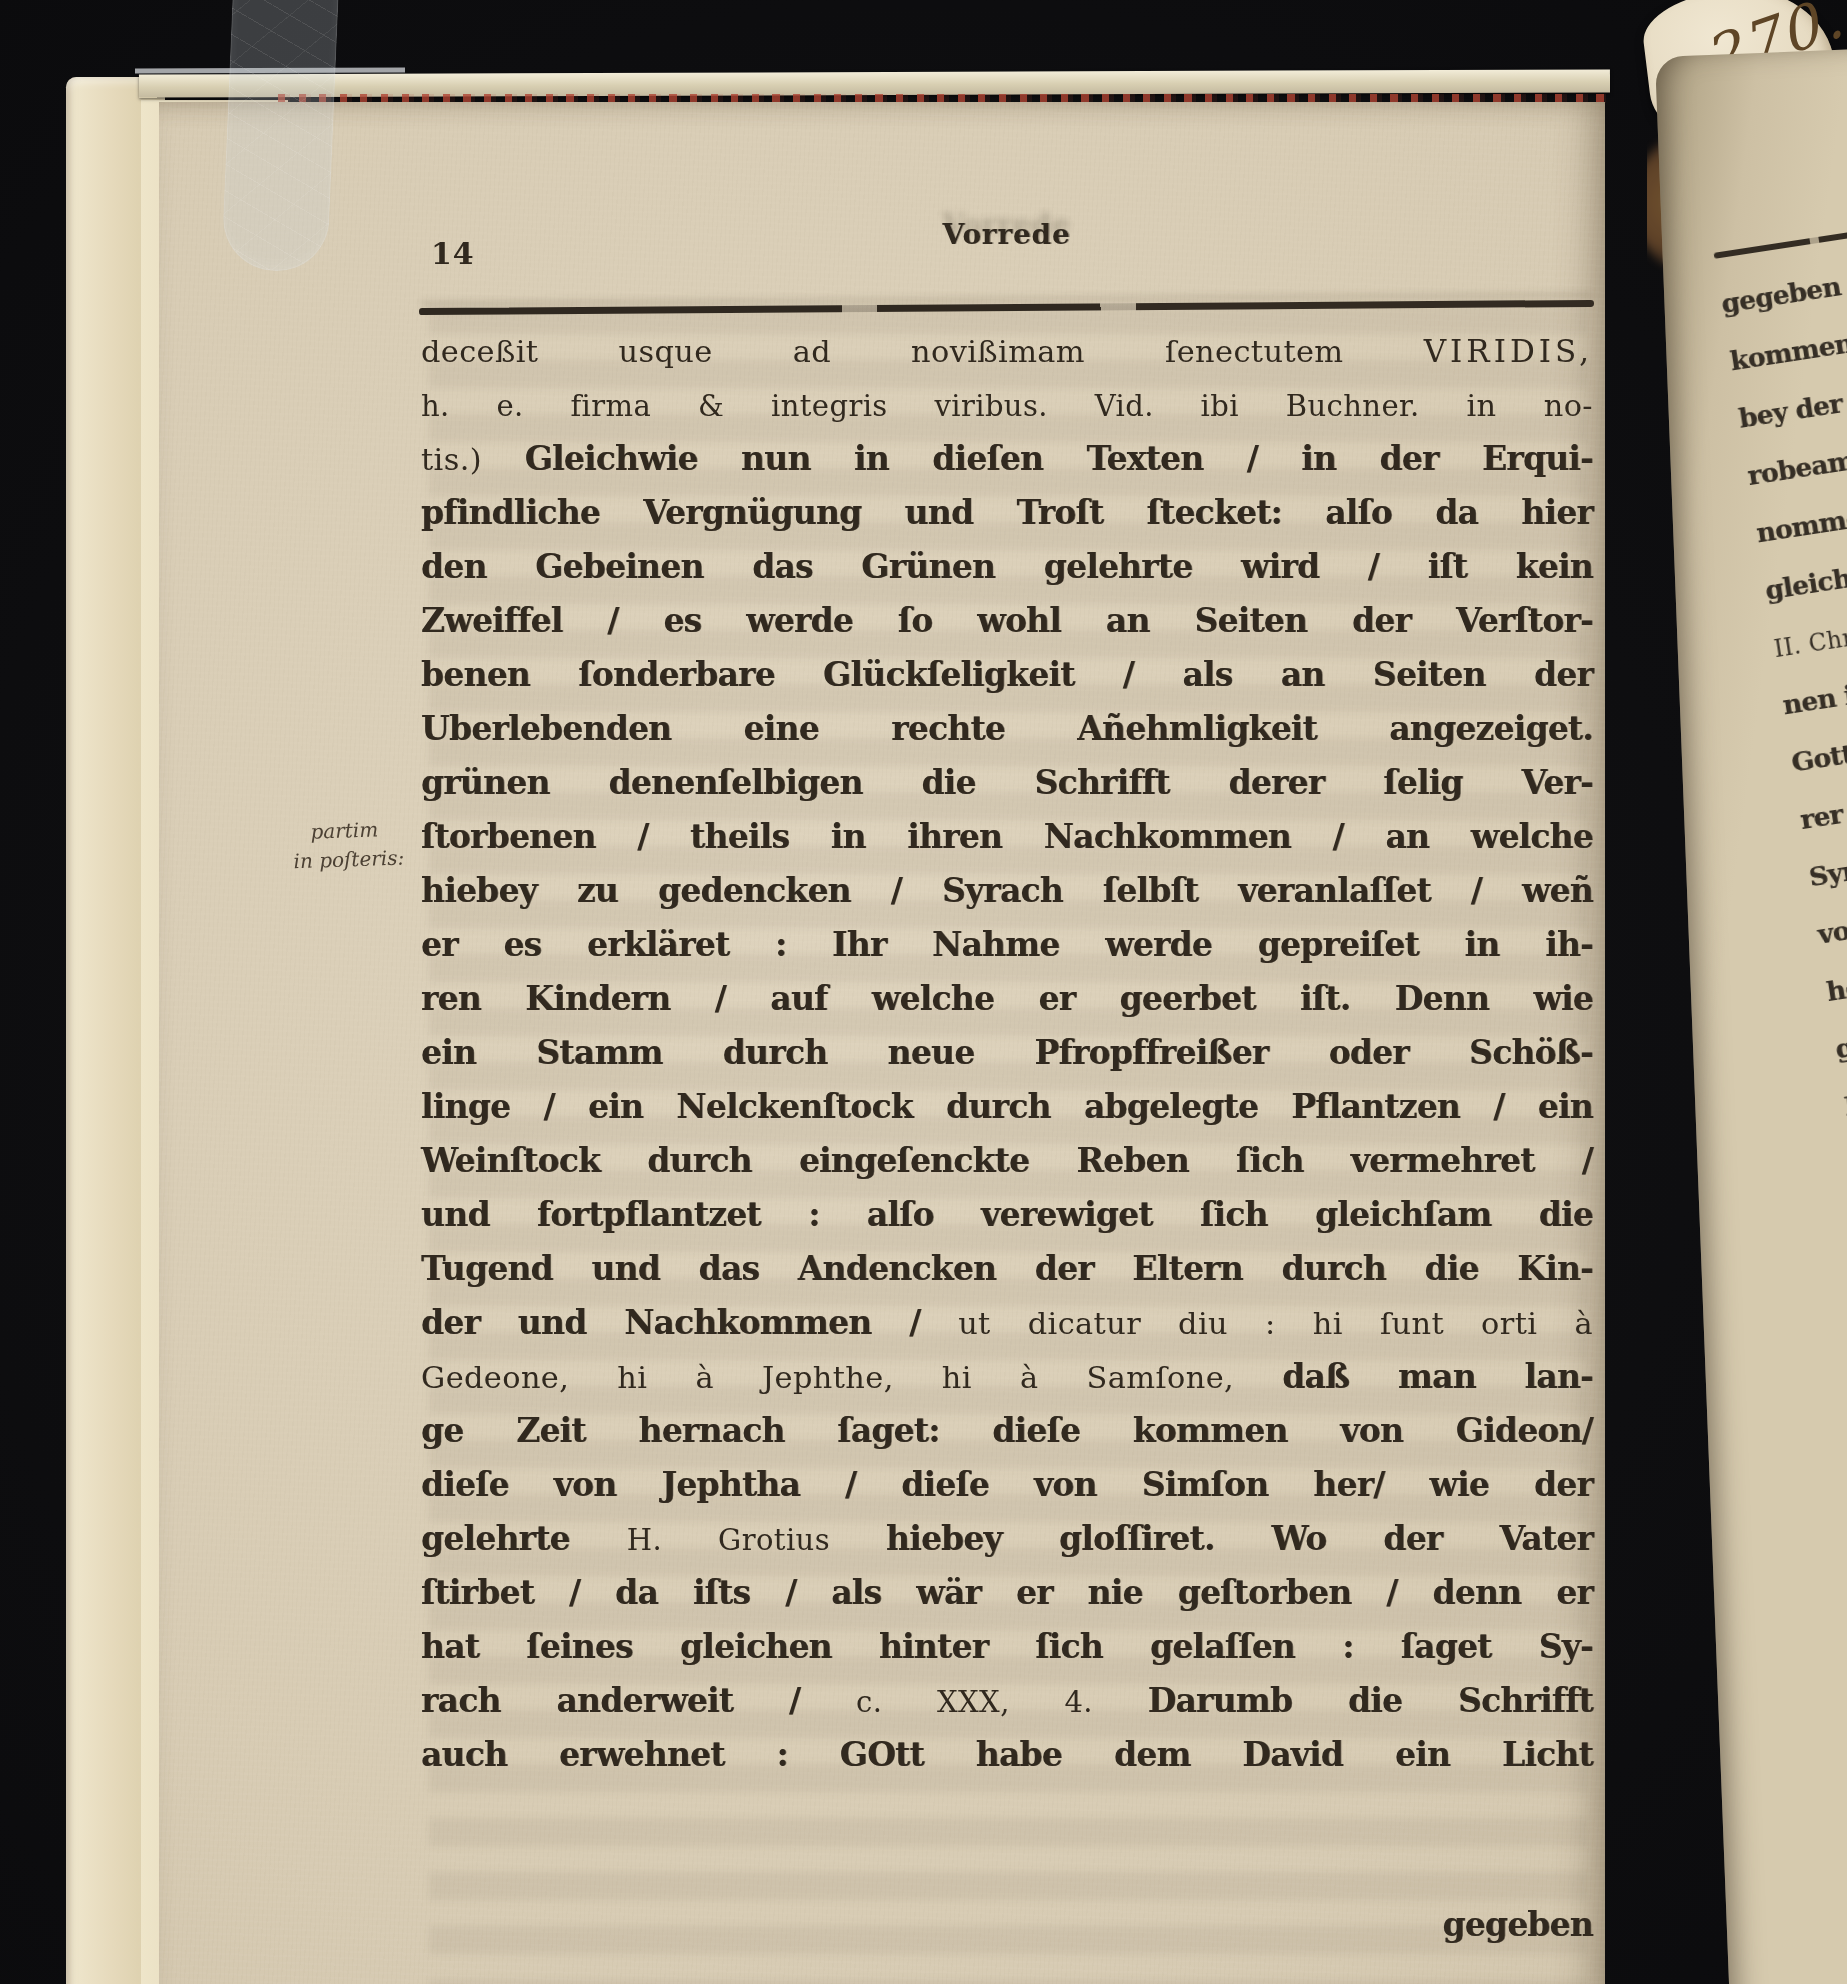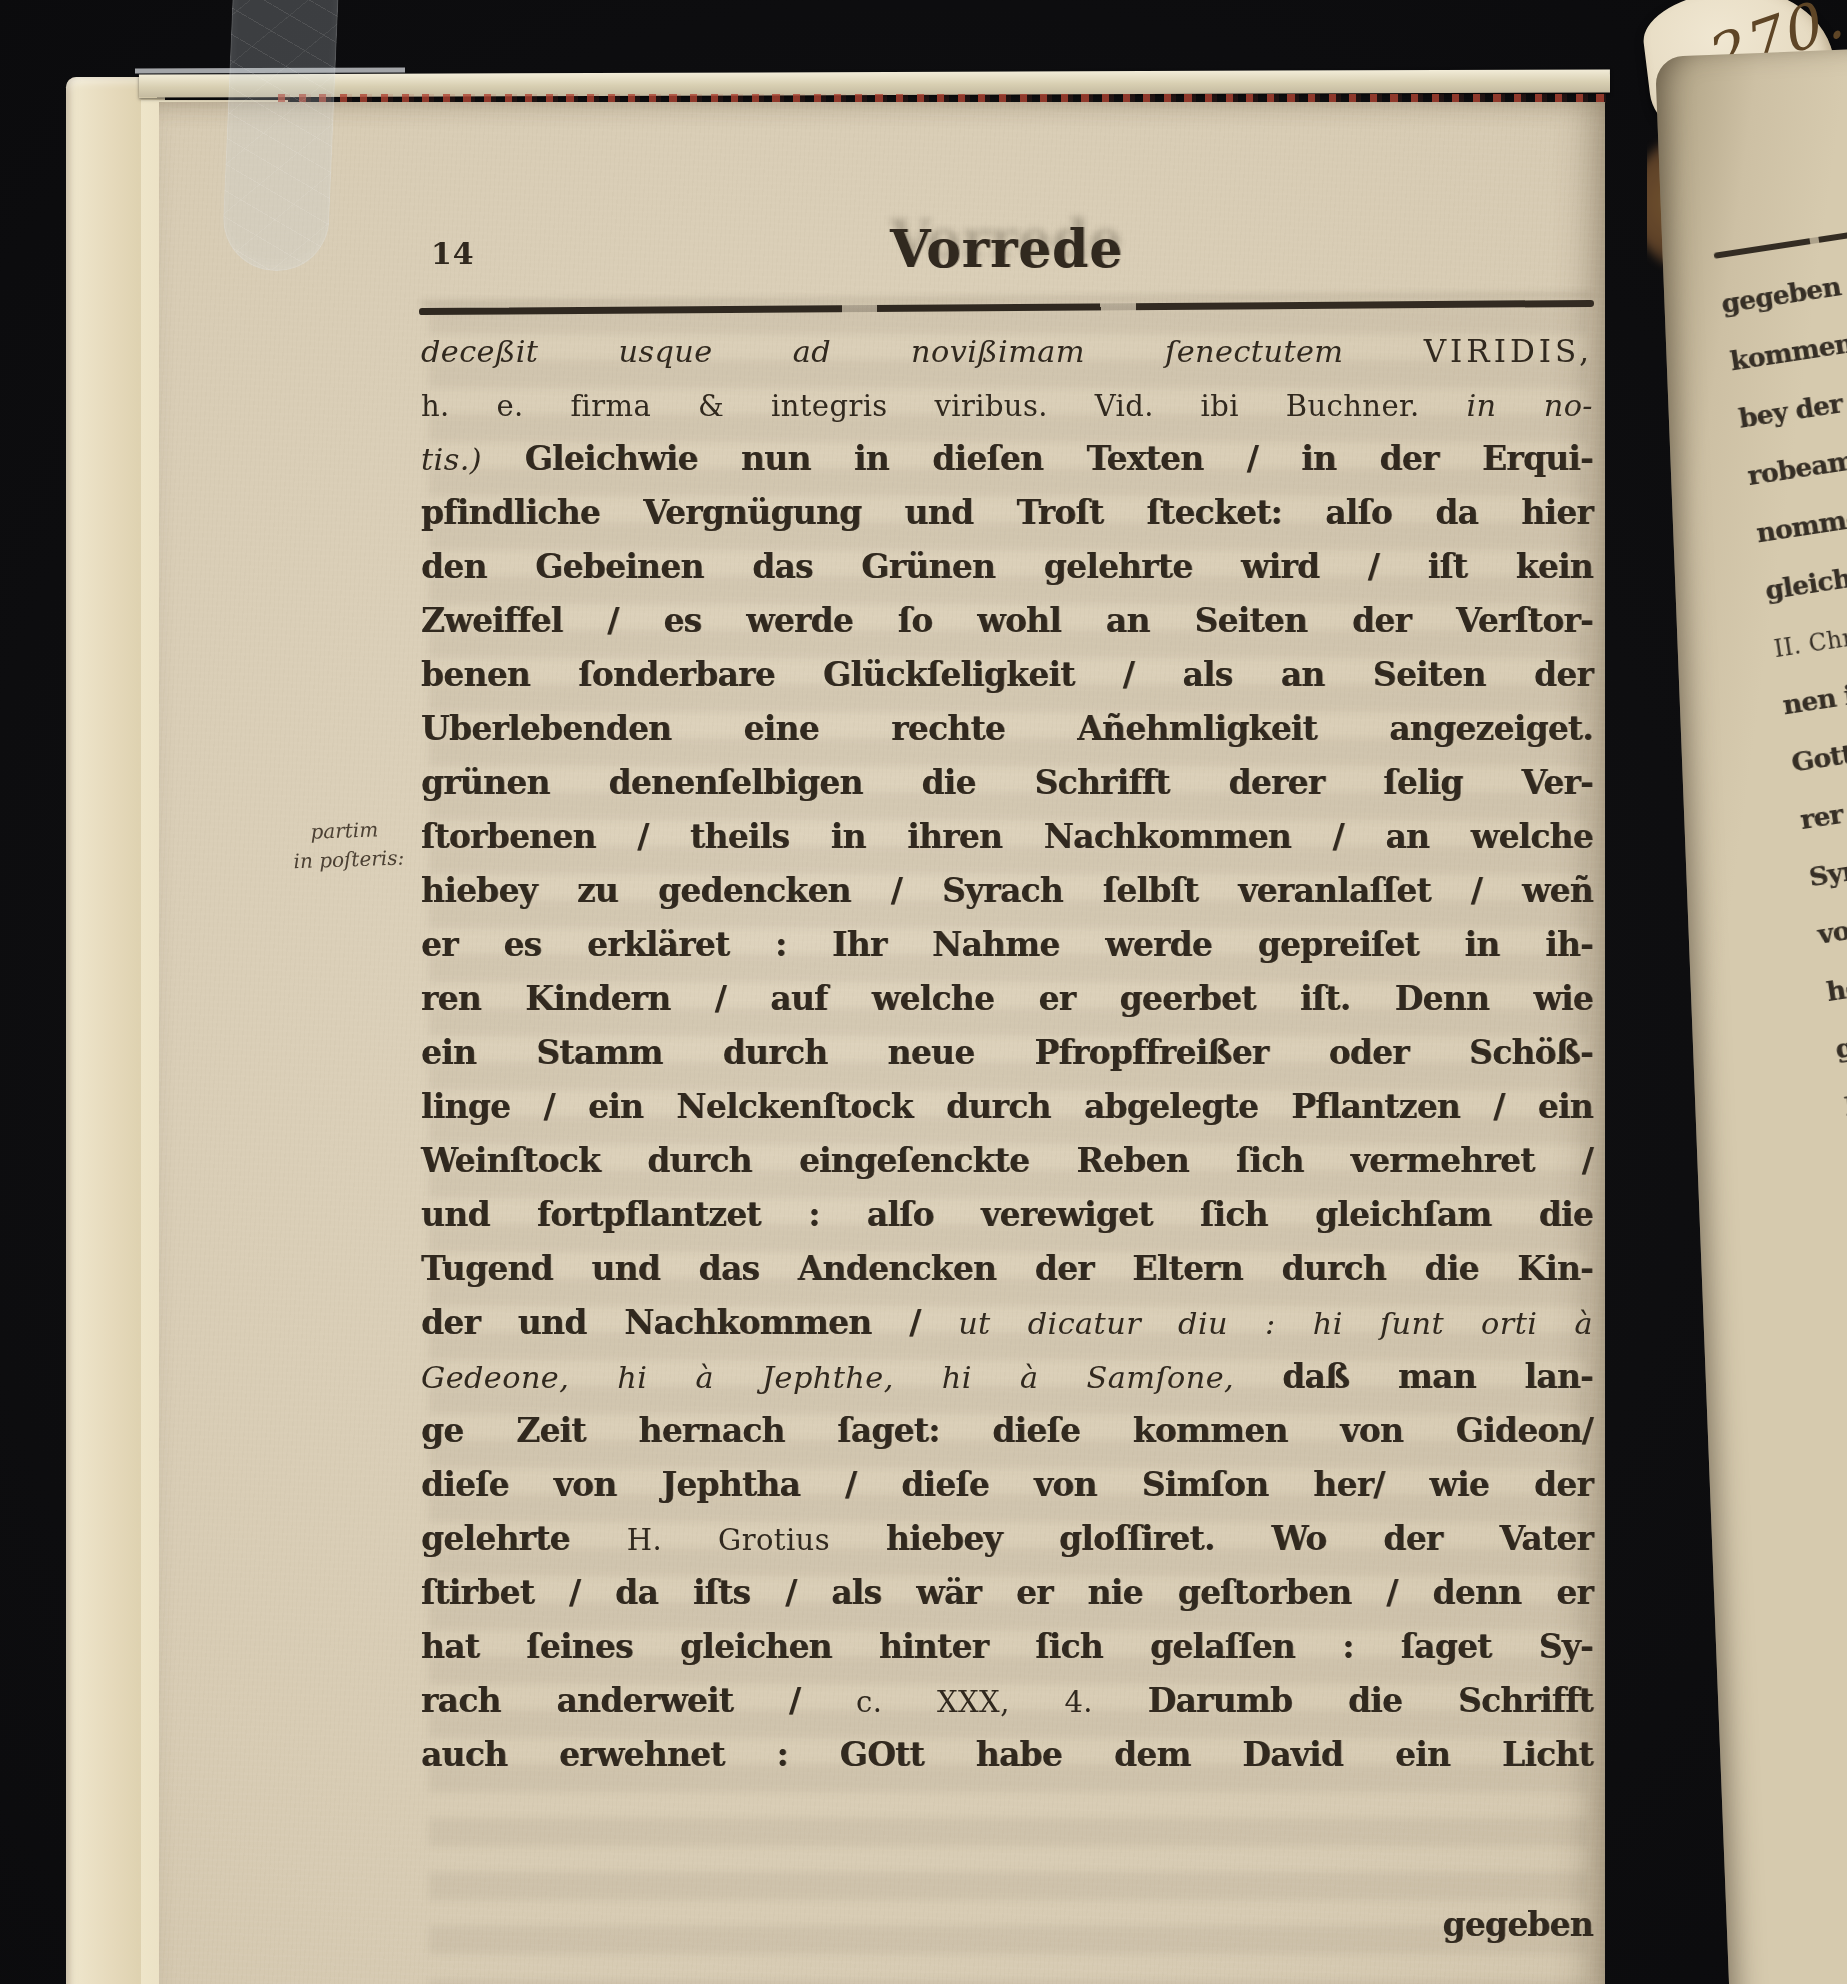--- a/index.html
+++ b/index.html
@@ -27,32 +27,32 @@
     background:radial-gradient(120% 100% at 45% 40%, #ded3bd 0%, #d7cbb3 55%, #cabda2 100%);
     box-shadow:inset -28px 0 36px -16px rgba(95,80,58,.45), inset 0 12px 24px -12px rgba(110,95,70,.35);}
   .main-page .grain{position:absolute;inset:0;pointer-events:none;opacity:.55;
     background:repeating-linear-gradient(93deg, rgba(120,102,74,.05) 0 1.2px, rgba(0,0,0,0) 1.2px 4.4px),
                repeating-linear-gradient(2deg, rgba(255,255,255,.04) 0 2px, rgba(0,0,0,0) 2px 6.7px);}
   .bleed{position:absolute;left:270px;top:191px;width:1159px;height:1715px;pointer-events:none;
     background:repeating-linear-gradient(0deg, rgba(82,72,56,.07) 0 28px, rgba(82,72,56,0) 28px 54px);
     filter:blur(3.6px);}
   .pagenum{position:absolute;left:272px;top:134px;font-size:30px;font-weight:700;letter-spacing:0.8px;}
   .running-head{position:absolute;left:262px;top:116px;width:1171px;text-align:center;
-    font-size:52px;font-weight:700;letter-spacing:0.8px;
+    font-size:28px;font-weight:700;letter-spacing:0.8px;
     text-shadow:0 -10.3px 6.4px rgba(70,60,45,.28), 1.2px 0 0 rgba(49,41,31,.35);}
   .head-rule{position:absolute;left:260px;top:202px;width:1175px;height:6.7px;transform:rotate(-.4deg);
     border-radius:3.2px;
     background:linear-gradient(90deg,#2f2820 0 36%, rgba(47,40,32,.25) 36% 39%, #2f2820 39% 58%, rgba(47,40,32,.2) 58% 61%, #332b22 61% 100%);
     box-shadow:0 -8px 7.1px -2.4px rgba(90,78,60,.4);}
   .text-block{position:absolute;left:262px;top:223px;width:1172px;}
   .line{height:54px;font-size:33px;line-height:52px;white-space:nowrap;
     text-align:justify;text-align-last:justify;overflow:visible;}
   .line.indent{padding-left:109px;}
   .seg-de{font-weight:700;letter-spacing:-0.8px;text-shadow:0.6px 0 0 rgba(49,41,31,.55);}
-  .seg-lat{font-style:italic;font-size:92%;letter-spacing:0.4px;}
+  .seg-lat{font-size:92%;letter-spacing:0.4px;}
   .seg-rom{font-size:88%;letter-spacing:0.4px;}
   .seg-cap{font-size:94%;letter-spacing:4px;}
   .margin-note{position:absolute;left:134px;top:714px;width:131px;font-size:20px;font-style:italic;
     color:#4c4134;transform:rotate(-2deg);line-height:29px;}
   .margin-note .mn0{margin-left:18px;}
   .catchword{position:absolute;left:262px;top:1803px;width:1172px;text-align:right;
     font-size:33px;font-weight:700;letter-spacing:-0.8px;text-shadow:0.6px 0 0 rgba(49,41,31,.55);}
   
   .right-page{position:absolute;left:1647px;top:40px;width:201px;height:2191px;overflow:hidden;}
   .rp-spine{position:absolute;left:-12px;top:91px;width:131px;height:143px;border-radius:45%;

